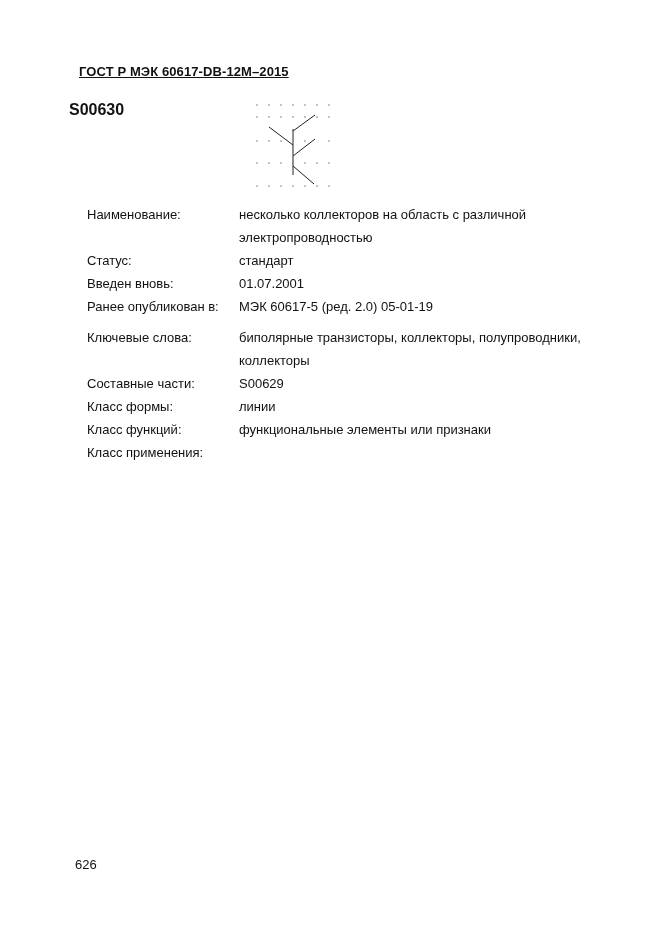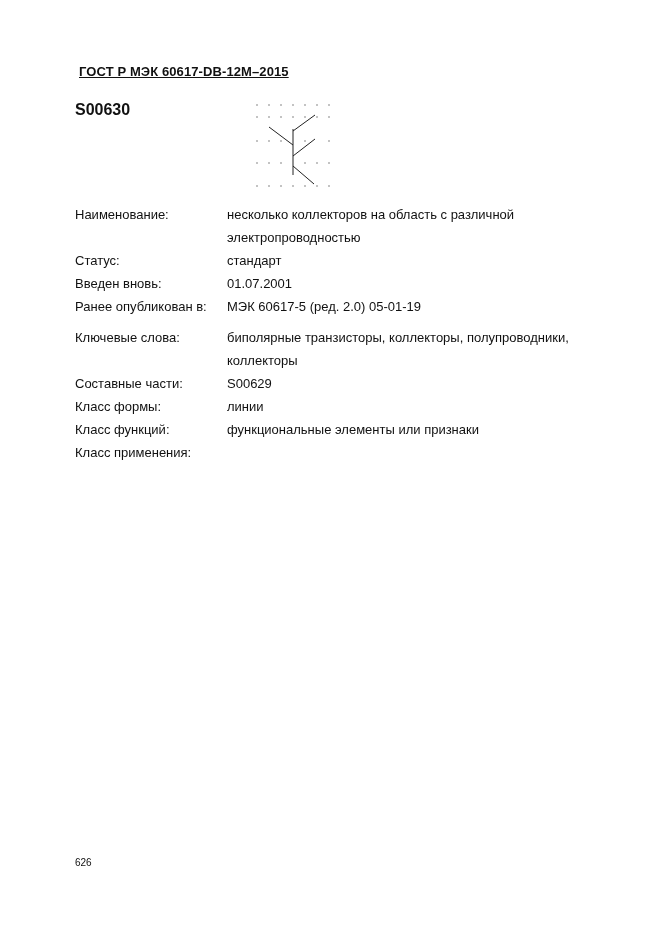--- a/index.html
+++ b/index.html
@@ -1,26 +1,26 @@
 <!DOCTYPE html>
 <html><head>
 <meta charset="utf-8">
 <style>
   html, body { margin: 0; padding: 0; background: #ffffff; }
   body { width: 661px; height: 936px; position: relative; overflow: hidden;
          font-family: "Liberation Sans", "DejaVu Sans", sans-serif; color: #111; }
   .header { position: absolute; left: 79px; top: 64px; font-size: 13px; font-weight: bold; letter-spacing: 0.1px; text-decoration: underline; }
-  .code { position: absolute; left: 75px; top: 101px; font-size: 16px; font-weight: bold; }
+  .code { position: absolute; left: 69px; top: 101px; font-size: 16px; font-weight: bold; }
   .symbol { position: absolute; left: 250px; top: 98px; width: 90px; height: 100px; }
   .fields { position: absolute; left: 75px; top: 203px; width: 540px; }
   .row { display: flex; font-size: 13px; line-height: 23px; }
-  .row .label { width: 152px; flex: none; }
+  .row .label { width: 152px; flex: none; margin-left: 12px; }
   .row .value { flex: 1; }
   .gap { height: 8px; }
-  .page-num { position: absolute; left: 75px; top: 857px; font-size: 10px; }
+  .page-num { position: absolute; left: 75px; top: 857px; font-size: 13px; }
 </style>
 </head>
 <body>
 
 <div class="header">ГОСТ Р МЭК 60617-DB-12M–2015</div>
 <div class="code">S00630</div>
 
 <svg class="symbol" viewBox="250 98 90 100" width="90" height="100">
   <g fill="#777">
 

